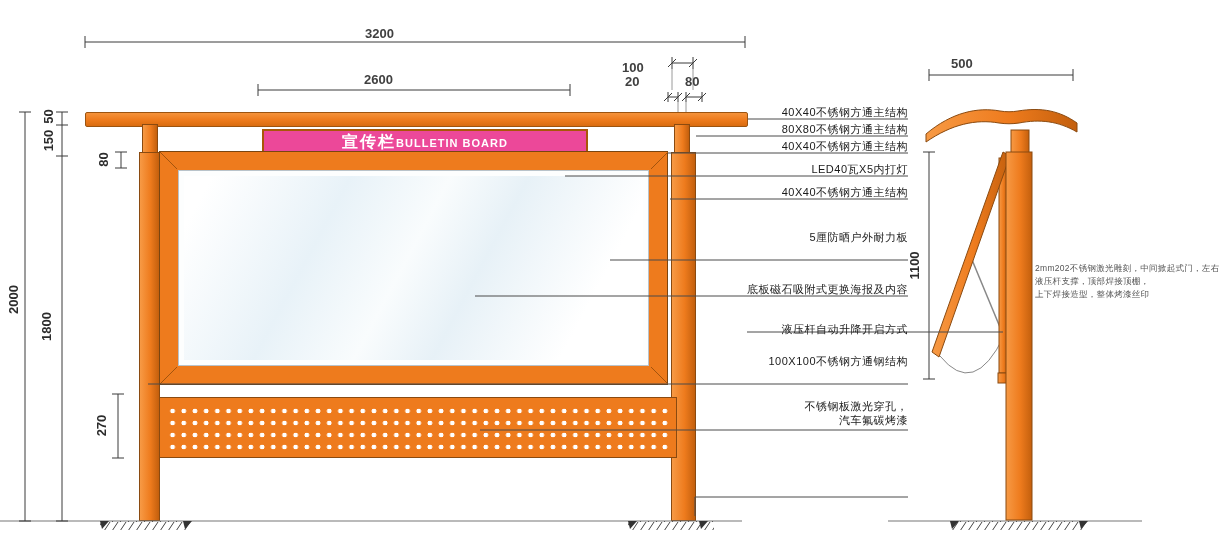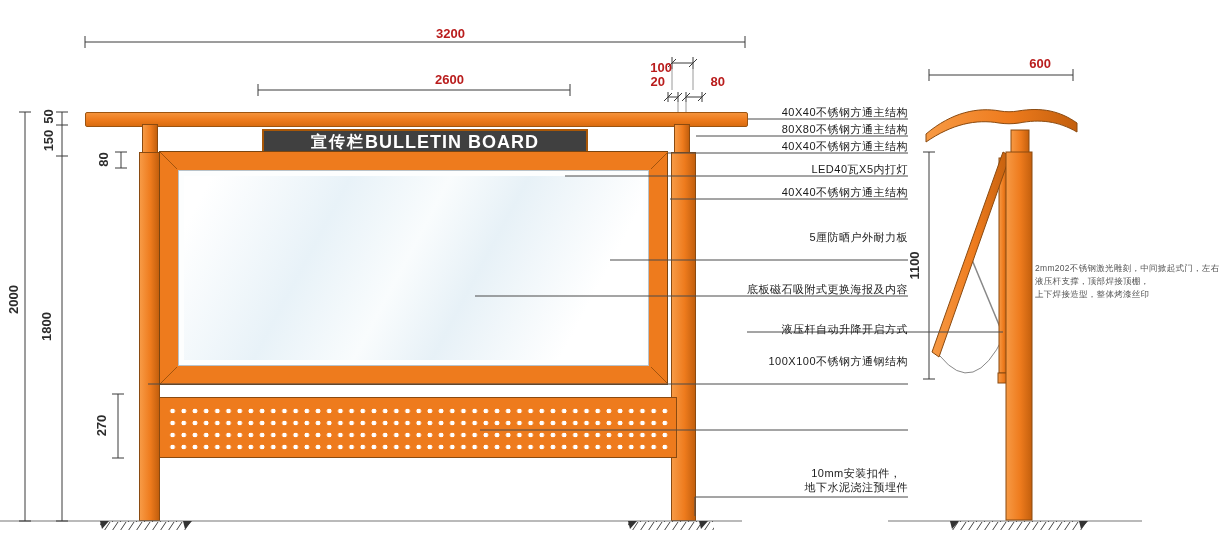--- a/index.html
+++ b/index.html
@@ -10,38 +10,38 @@
   .orange{background:linear-gradient(90deg,#f79a45 0%,#ee7b1d 55%,#c35f0d 100%);border:1px solid #8a4a10;}
   .canopy{position:absolute;left:85px;top:112px;width:661px;height:13px;
           background:linear-gradient(180deg,#f5933b,#ed7a1c 55%,#d96c10);
           border:1px solid #9c5410;border-radius:2px;}
   .post{position:absolute;box-sizing:border-box;}
   .stub-l{left:142px;top:124px;width:16px;height:30px;}
   .main-l{left:139px;top:152px;width:21px;height:369px;}
   .stub-r{left:674px;top:124px;width:16px;height:30px;}
   .main-r{left:671px;top:152px;width:25px;height:369px;}
   .band{position:absolute;left:262px;top:129px;width:326px;height:27px;box-sizing:border-box;
-        background:#404040;border:2px solid #a85708;display:flex;align-items:center;justify-content:center;}
+        background:#ec4899;border:2px solid #a85708;display:flex;align-items:center;justify-content:center;}
   .band .zh{color:#fff;font-size:16px;font-weight:bold;letter-spacing:2px;}
-  .band .en{color:#fff;font-size:18px;font-weight:bold;letter-spacing:1px;}
+  .band .en{color:#fff;font-size:11px;font-weight:bold;letter-spacing:1px;}
   .frame{position:absolute;left:159px;top:151px;width:509px;height:234px;box-sizing:border-box;
          background:#ee7b1d;border:1px solid #7a4510;}
   .glass{position:absolute;inset:18px;background:#fdfefe;border:1px solid #b9c3ca;}
   .glass-inner{position:absolute;inset:5px;
          background:linear-gradient(118deg,#ffffff 5%,#e8f2f8 30%,#f9fcfd 48%,#e7f1f7 62%,#ffffff 85%);}
   .perf{position:absolute;left:159px;top:397px;width:518px;height:61px;box-sizing:border-box;
         background:#ee7b1d;border:1px solid #8a4a10;}
   .perf-dots{position:absolute;inset:5px;
         background-image:radial-gradient(circle,#ffffff 2.1px,rgba(255,255,255,0) 2.6px);
         background-size:11.2px 12px;background-position:2px 2px;}
   
-  .dim{position:absolute;font-size:13px;font-weight:600;color:#b91c1c;text-align:right;}
+  .dim{position:absolute;font-size:13px;font-weight:600;color:#404040;text-align:left;}
   .vdim{position:absolute;width:60px;font-size:13px;font-weight:600;color:#2b2b2b;text-align:center;
         transform:rotate(-90deg);transform-origin:center;}
-  .ann{position:absolute;right:317px;font-size:11px;color:#1a1a1a;text-align:center;white-space:nowrap;
+  .ann{position:absolute;right:317px;font-size:11px;color:#1a1a1a;text-align:right;white-space:nowrap;
        letter-spacing:0.5px;line-height:12px;}
   .ann.two div{margin-bottom:2px;}
   .note{position:absolute;left:1035px;top:262px;width:192px;font-size:8.5px;color:#555;
         line-height:13px;letter-spacing:0.3px;}
 </style>
 </head>
 <body>
 
 <div id="canvas">
 
@@ -186,41 +186,41 @@
       <line x1="480" y1="430" x2="908" y2="430"></line>
       <polyline points="695,516 695,497 908,497"></polyline>
     </g>
   </svg>
 
   <div class="dim" style="left:365px;top:26px;width:100px">3200</div>
   <div class="dim" style="left:364px;top:72px;width:100px">2600</div>
   <div class="dim" style="left:622px;top:60px;width:50px">100</div>
   <div class="dim" style="left:625px;top:74px;width:40px">20</div>
   <div class="dim" style="left:685px;top:74px;width:40px">80</div>
-  <div class="dim" style="left:951px;top:56px;width:100px">600</div>
+  <div class="dim" style="left:951px;top:56px;width:100px">500</div>
   <div class="vdim" style="left:-17px;top:292px">2000</div>
   <div class="vdim" style="left:16px;top:319px">1800</div>
   <div class="vdim" style="left:18px;top:109px">50</div>
   <div class="vdim" style="left:18px;top:133px">150</div>
   <div class="vdim" style="left:73px;top:152px">80</div>
   <div class="vdim" style="left:71px;top:418px">270</div>
   <div class="vdim" style="left:884px;top:258px">1100</div>
 
   <div class="ann" style="bottom:433px">40X40不锈钢方通主结构</div>
   <div class="ann" style="bottom:416px">80X80不锈钢方通主结构</div>
   <div class="ann" style="bottom:399px">40X40不锈钢方通主结构</div>
   <div class="ann" style="bottom:376px">LED40瓦X5内打灯</div>
   <div class="ann" style="bottom:353px">40X40不锈钢方通主结构</div>
   <div class="ann" style="bottom:308px">5厘防晒户外耐力板</div>
   <div class="ann" style="bottom:256px">底板磁石吸附式更换海报及内容</div>
   <div class="ann" style="bottom:216px">液压杆自动升降开启方式</div>
   <div class="ann" style="bottom:184px">100X100不锈钢方通钢结构</div>
-  <div class="ann two" style="bottom:56px">
-    <div>10mm安装扣件，</div>
-    <div>地下水泥浇注预埋件</div>
+  <div class="ann two" style="bottom:123px">
+    <div>不锈钢板激光穿孔，</div>
+    <div>汽车氟碳烤漆</div>
   </div>
 
   <div class="note">
     <div>2mm202不锈钢激光雕刻，中间掀起式门，左右</div>
     <div>液压杆支撑，顶部焊接顶棚，</div>
     <div>上下焊接造型，整体烤漆丝印</div>
   </div>
 
 </div>
 

